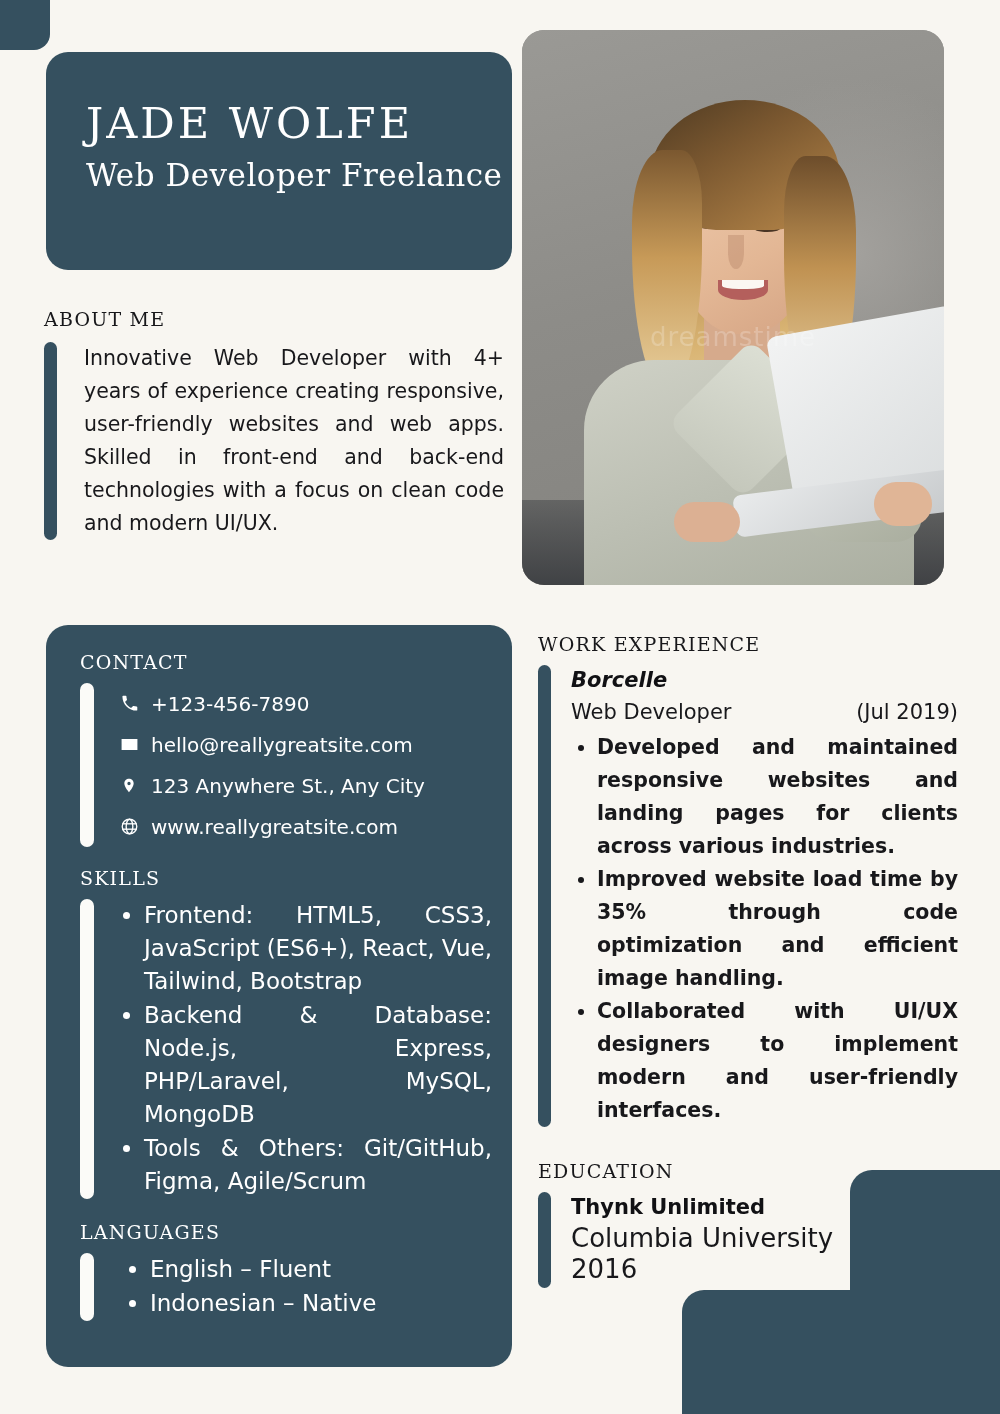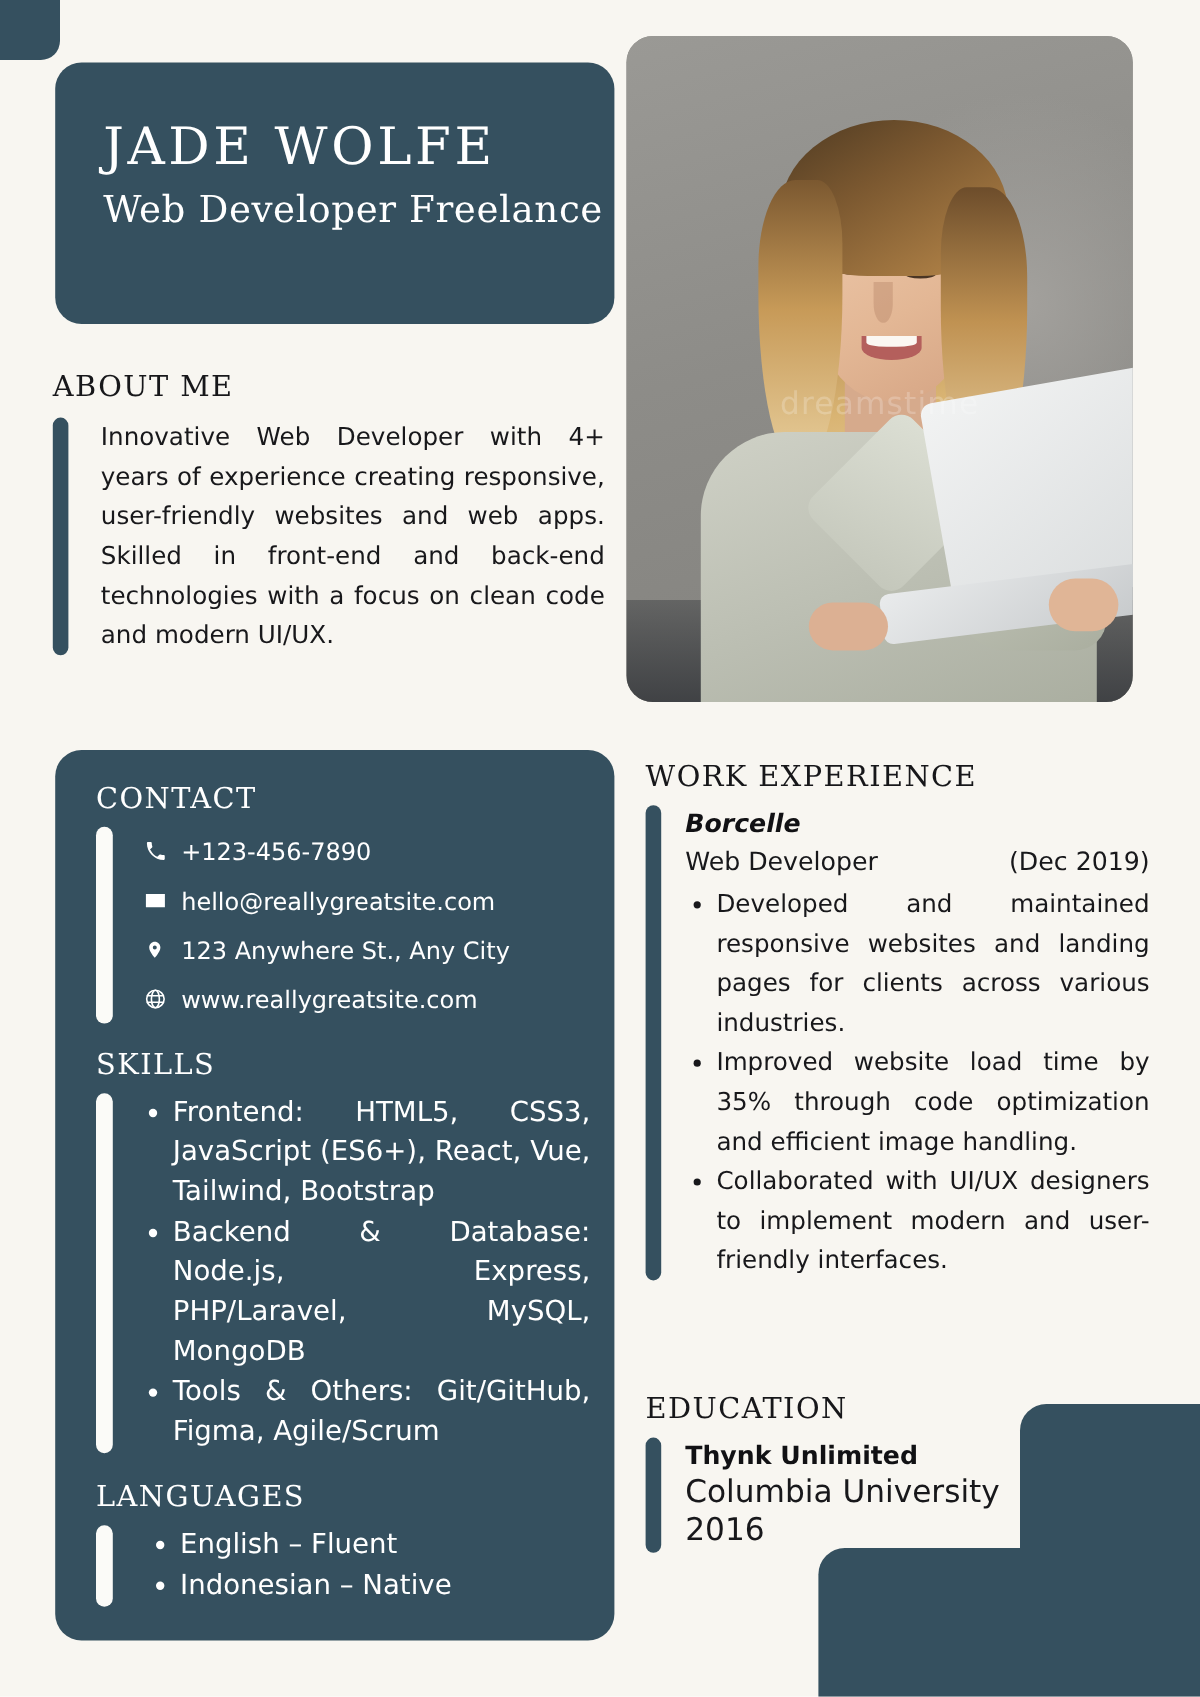--- a/index.html
+++ b/index.html
@@ -242,21 +242,21 @@
     box-sizing: border-box;
     color: rgba(255,255,255,0.22);
     font-size: 26px;
     letter-spacing: 1px;
     pointer-events: none;
   }
 
   
   .sec-head {
     font-family: "DejaVu Serif", serif;
-    font-size: 24px;
+    font-size: 19px;
     letter-spacing: 1.2px;
     font-weight: 400;
   }
   .sec-head.dark { color: #17171a; }
   .sec-head.light { color: #ffffff; }
 
   
   .about-wrap {
     position: absolute;
     left: 44px;
@@ -374,20 +374,21 @@
   .work-bullets {
     margin: 2px 0 0 0;
     padding: 0 0 0 26px;
     font-size: 20.5px;
     line-height: 33px;
     color: #18181b;
   }
   .work-bullets li {
     text-align: justify;
     text-justify: inter-word;
+    font-weight: bold;
   }
 
   .edu-wrap {
     position: absolute;
     left: 538px;
     top: 1160px;
     width: 420px;
   }
   .edu-body {
     display: flex;
@@ -528,21 +529,21 @@
   </div>
 
   <div class="work-wrap">
     <div class="sec-head dark">WORK EXPERIENCE</div>
     <div class="work-body">
       <div class="bar-dark"></div>
       <div class="work-inner">
         <div class="job-company">Borcelle</div>
         <div class="job-line">
           <span>Web Developer</span>
-          <span>(Dec 2019)</span>
+          <span>(Jul 2019)</span>
         </div>
         <ul class="work-bullets">
           <li>Developed and maintained responsive websites and landing pages for clients across various industries.</li>
           <li>Improved website load time by 35% through code optimization and efficient image handling.</li>
           <li>Collaborated with UI/UX designers to implement modern and user-friendly interfaces.</li>
         </ul>
       </div>
     </div>
   </div>
 

